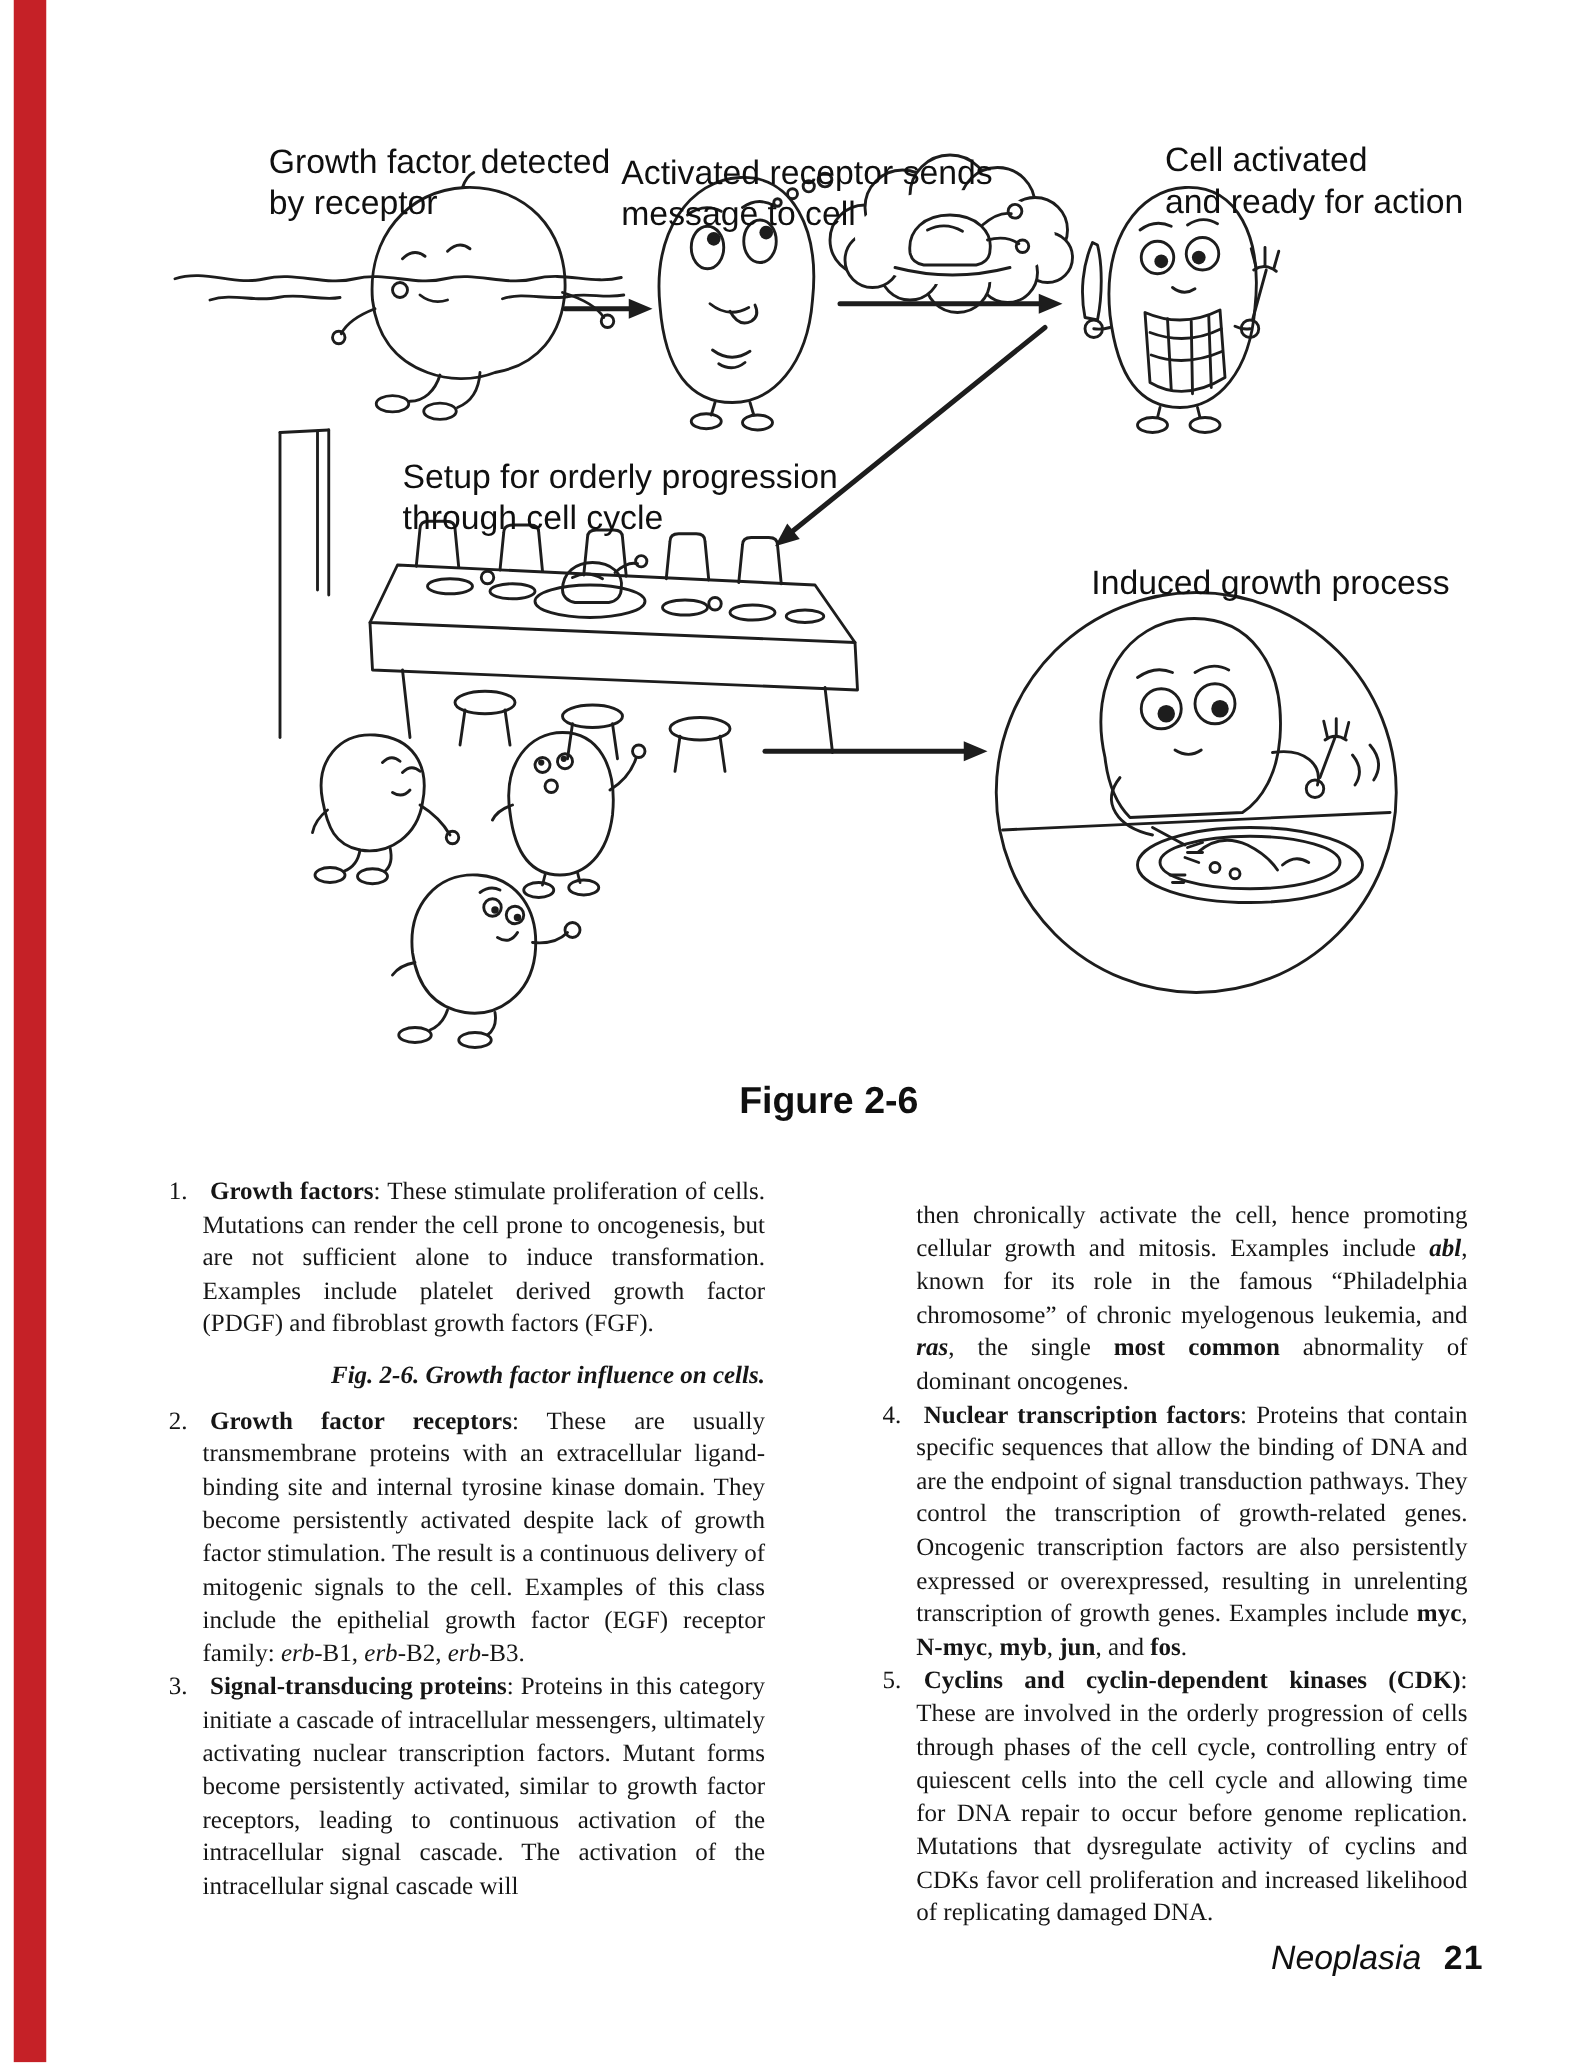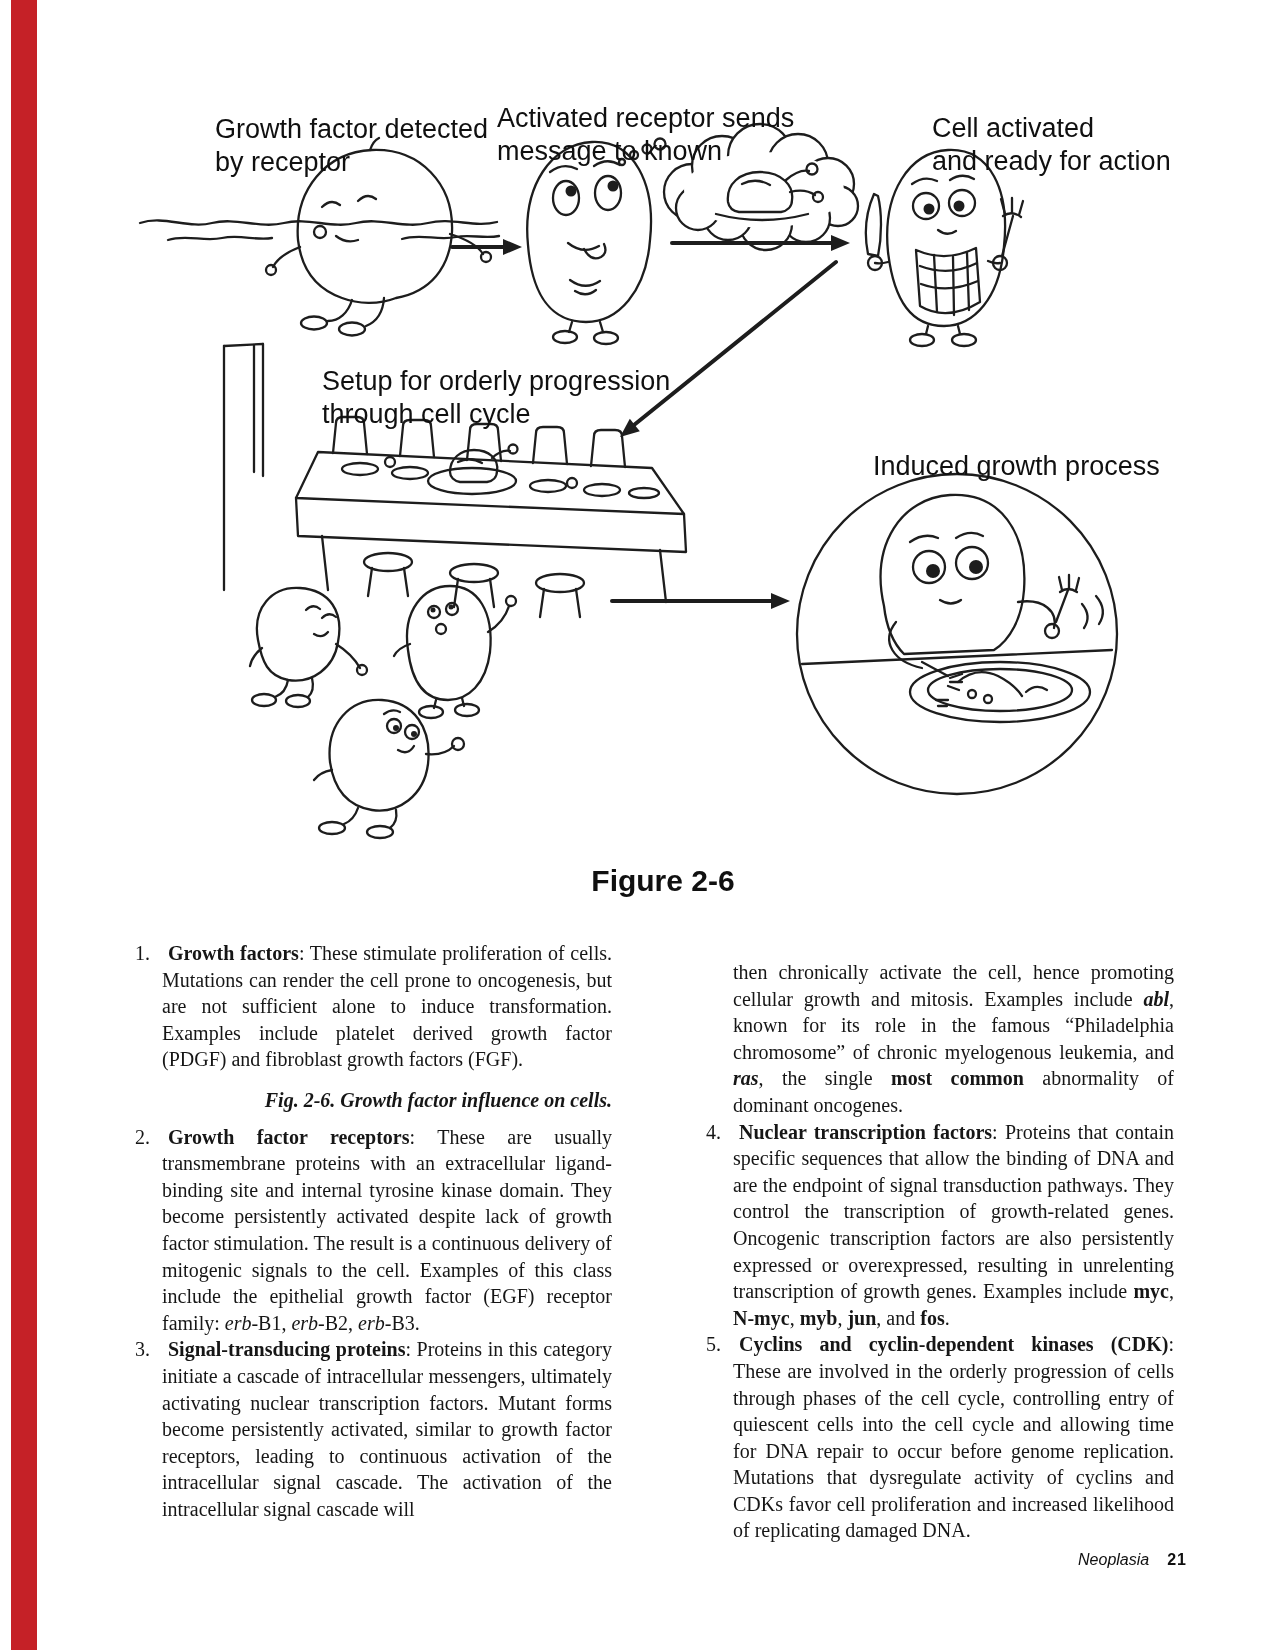--- a/index.html
+++ b/index.html
@@ -20,21 +20,21 @@
         font-weight:bold;font-size:30px;color:#101010;}
   .col{position:absolute;top:940px;font-family:"Liberation Serif",serif;font-size:20px;
         line-height:26.6px;color:#161616;text-align:justify;}
   .col-left{left:133px;width:479px;}
   .col-right{left:704px;width:470px;margin-top:19px;}
   .li{position:relative;padding-left:29px;text-indent:6px;}
   .li .num{position:absolute;left:2px;top:0;text-indent:0;}
   .figref{margin:14px 0 10px 0;text-align:right;text-indent:0;}
   .cont{padding-left:29px;}
   .page-footer{position:absolute;left:900px;top:1551px;width:287px;text-align:right;
-        font-size:16px;color:#101010;white-space:nowrap;}
+        font-size:27px;color:#101010;white-space:nowrap;}
   .page-footer .chapter{font-style:italic;margin-right:18px;}
   .page-footer .pagenum{font-weight:bold;letter-spacing:1px;}
 </style>
 </head>
 <body>
 
 <div class="page">
 
   <div class="edge-bar" style="background-color: rgb(197, 33, 39);"></div>
 
@@ -265,23 +265,23 @@
     <g>
         <path class="arr" d="M612,601 L771,601"></path>
         <polygon points="771,593 790,601 771,609"></polygon>
       </g>
   </svg>
 
   <div class="fig-label" style="left:215px;top:113px">
     <span class="ln">Growth factor detected</span>
     <span class="ln">by receptor</span>
   </div>
-  <div class="fig-label" style="left:497px;top:102px">
+  <div class="fig-label" style="left:497px;top:122px">
     <span class="ln">Activated receptor sends</span>
-    <span class="ln">message to known</span>
+    <span class="ln">message to cell</span>
   </div>
   <div class="fig-label" style="left:932px;top:112px">
     <span class="ln">Cell activated</span>
     <span class="ln">and ready for action</span>
   </div>
   <div class="fig-label" style="left:322px;top:365px">
     <span class="ln">Setup for orderly progression</span>
     <span class="ln">through cell cycle</span>
   </div>
   <div class="fig-label" style="left:873px;top:450px">

